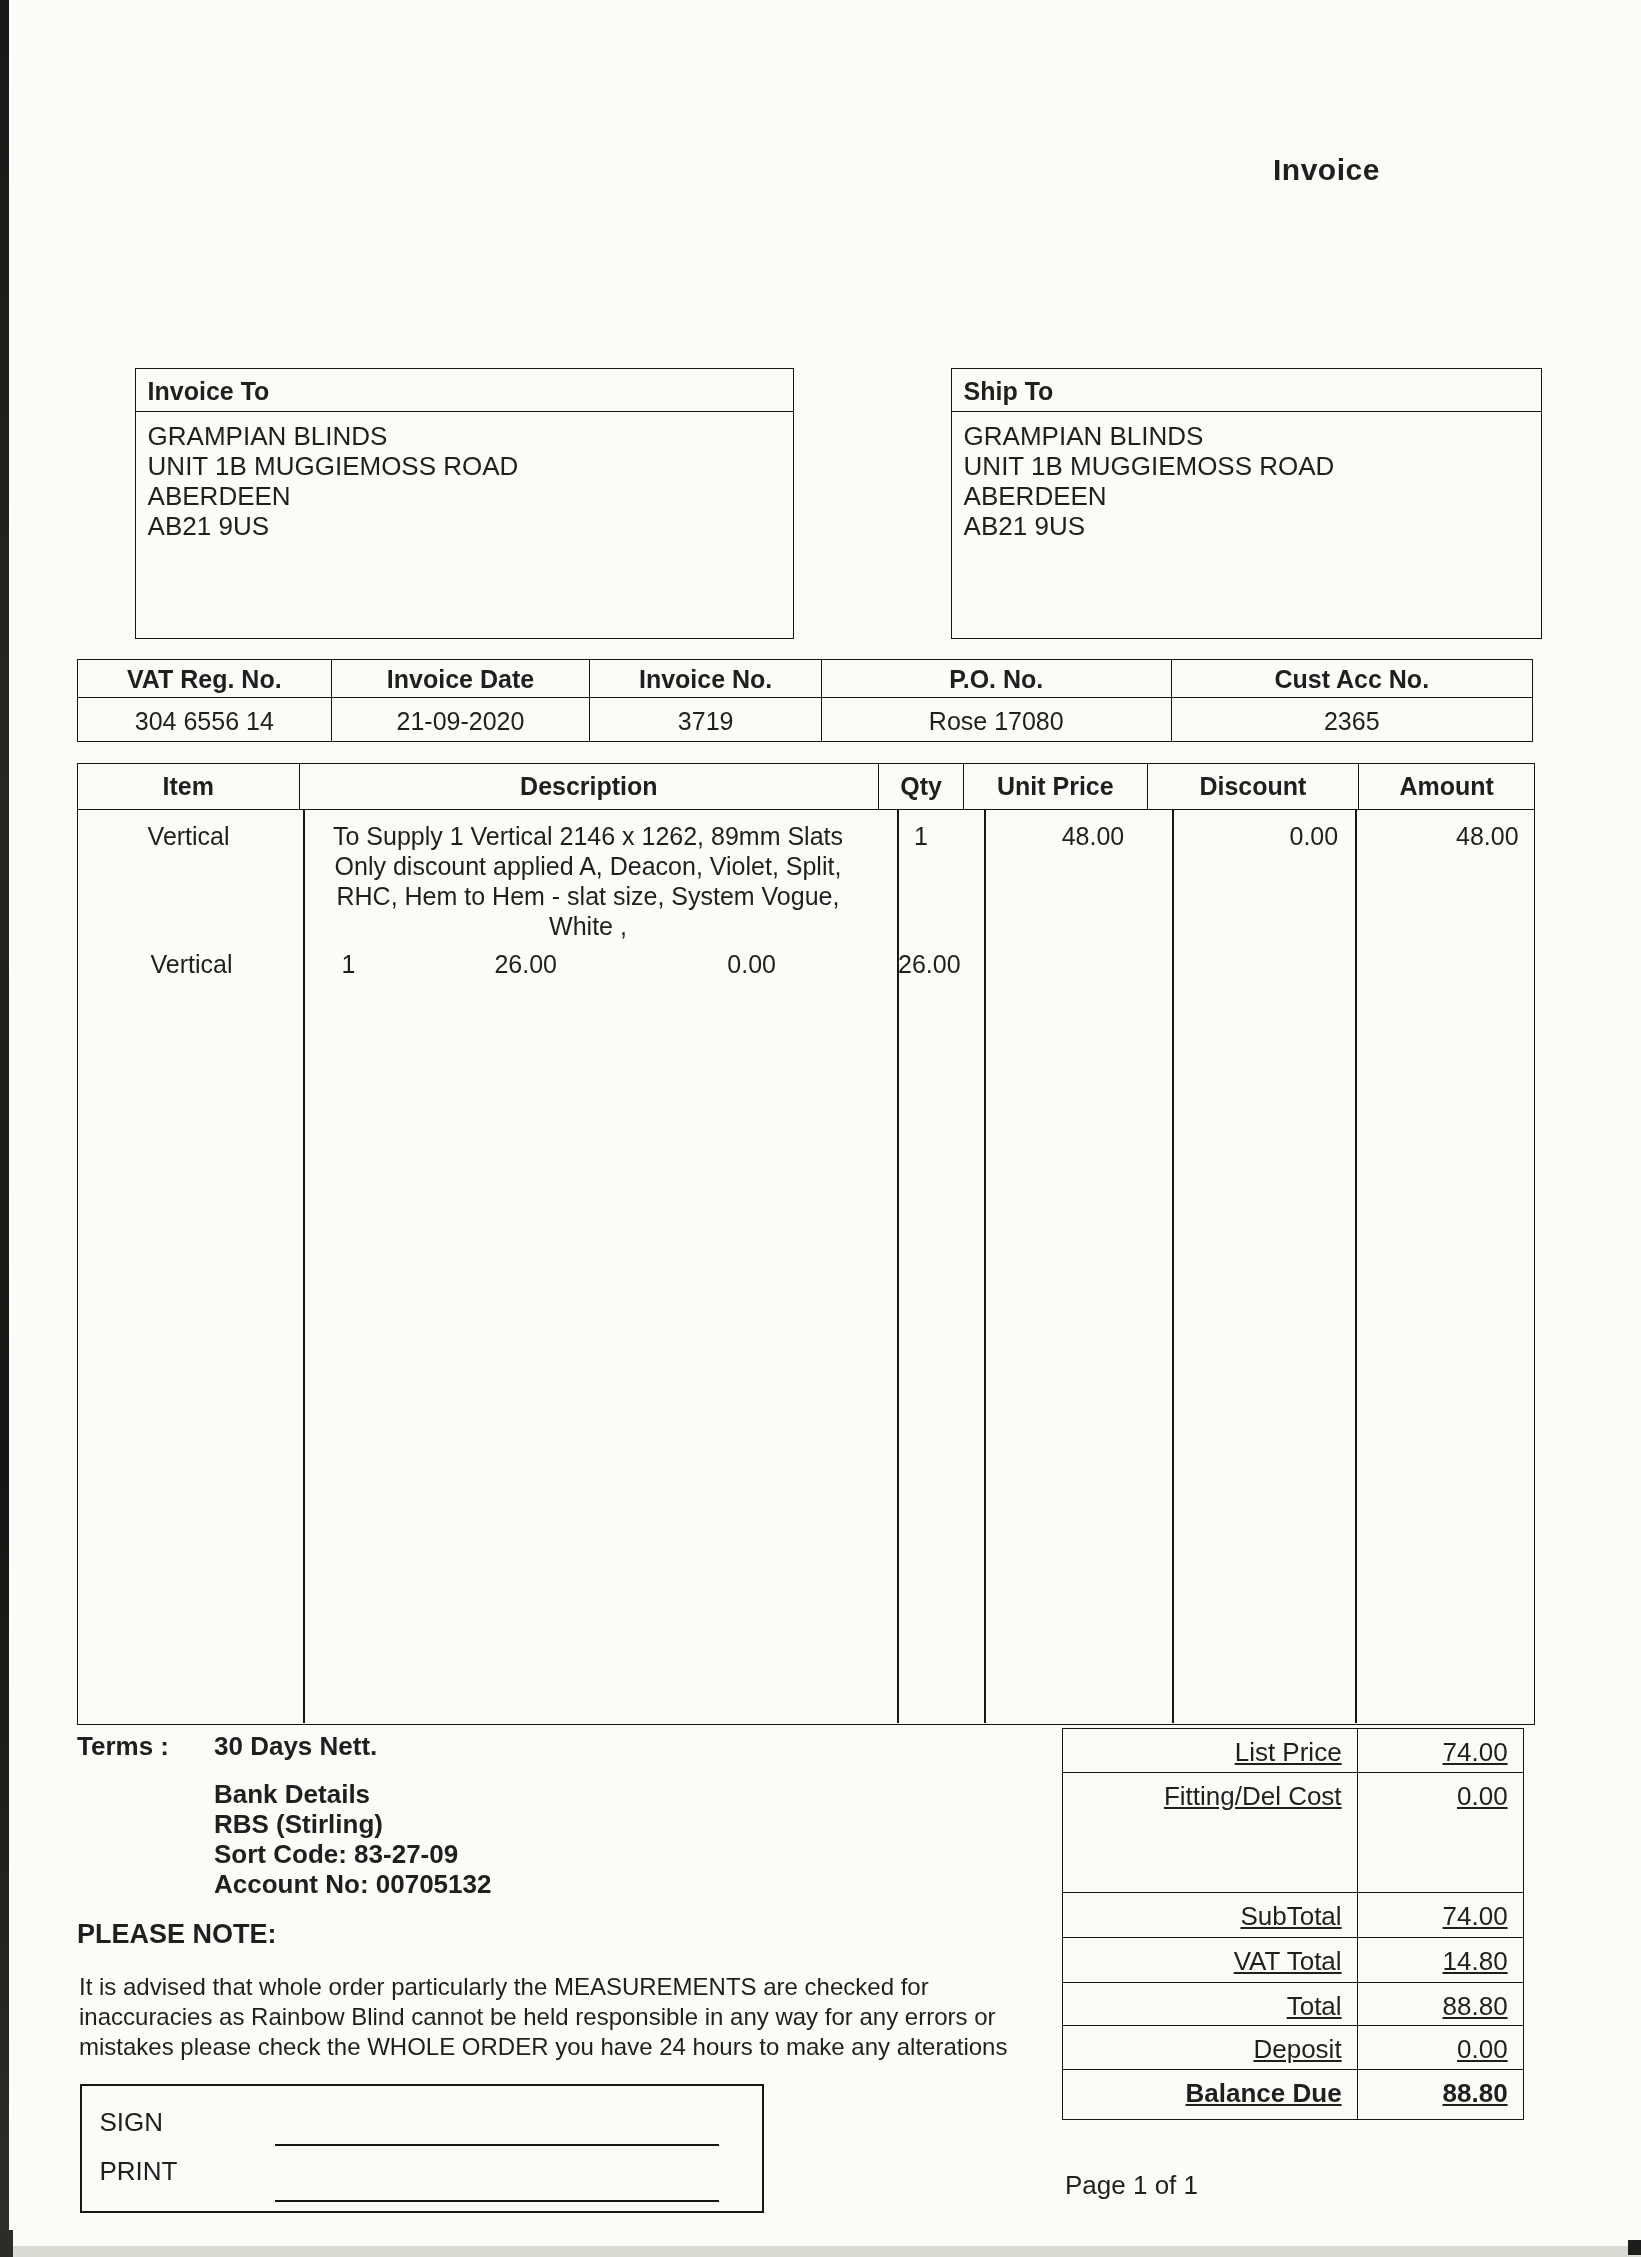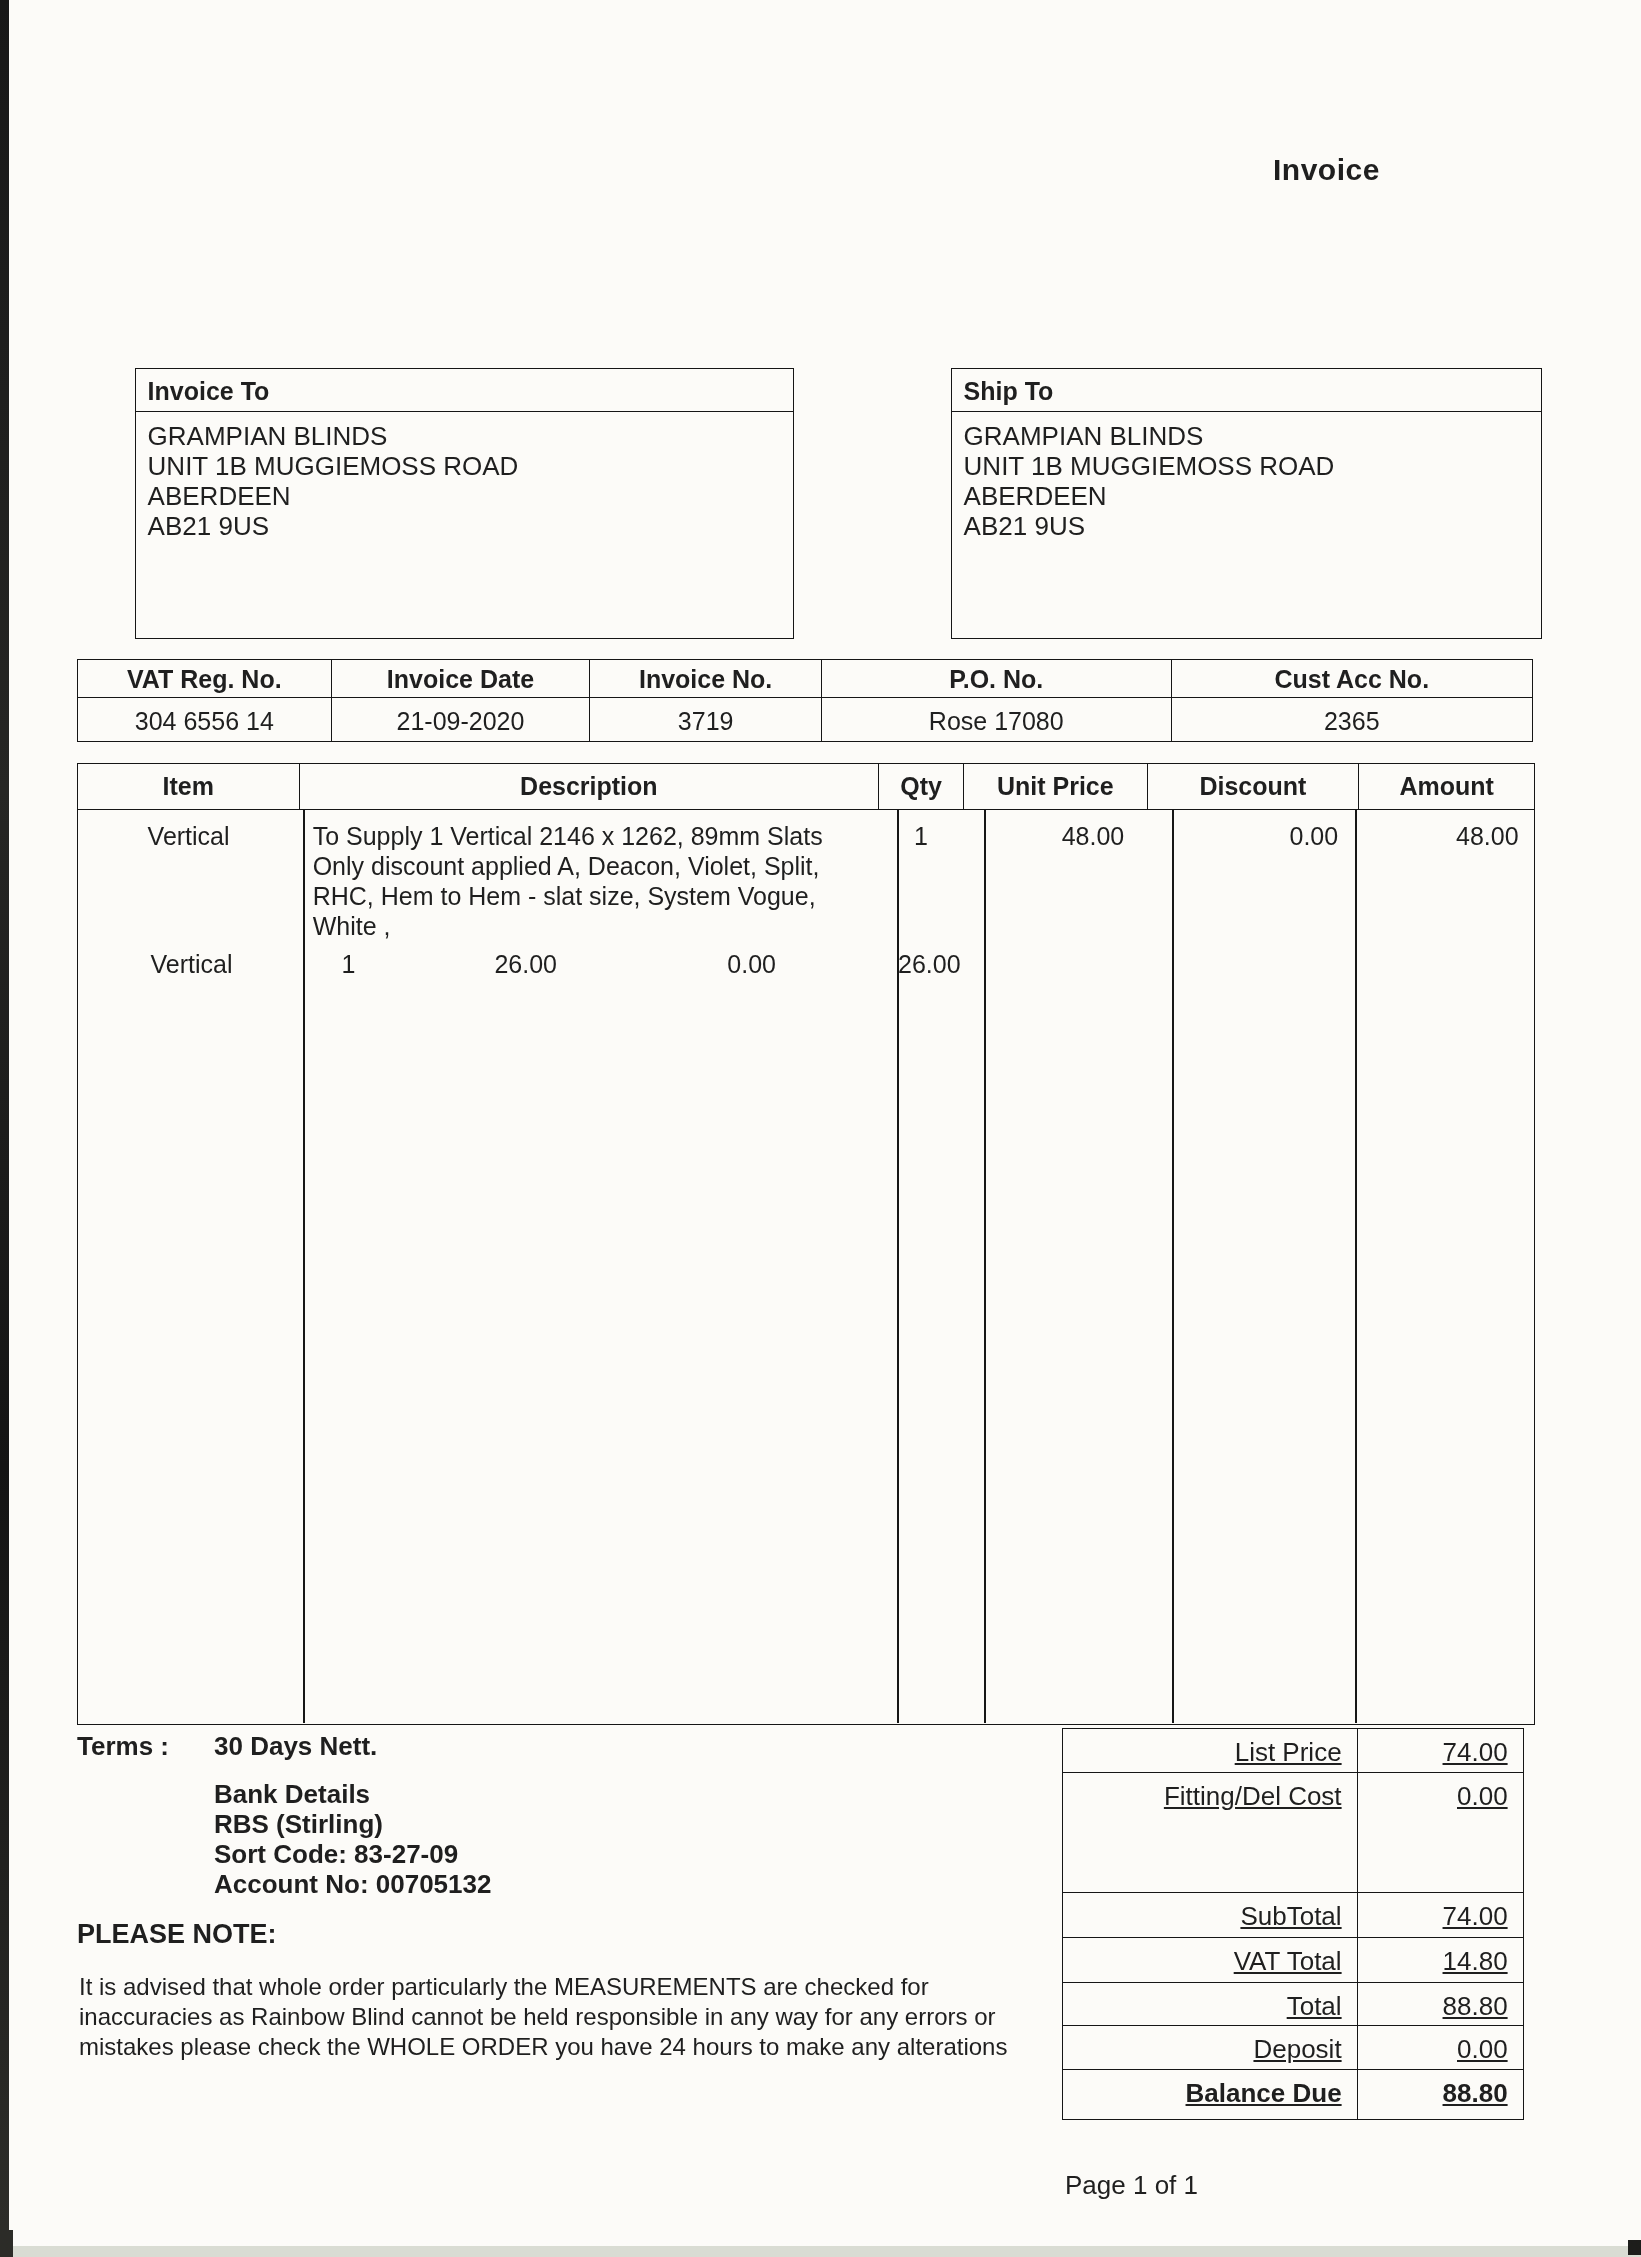--- a/index.html
+++ b/index.html
@@ -60,21 +60,21 @@
   .mc4 { width: 350px; } .mc5 { width: 361px; }
 
   
   .items-table { border: 1.9px solid #161616; }
   .items-header { display: flex; border-bottom: 1.9px solid #161616; height: 46px; }
   .items-header .hcell {
     font-size: 25px; font-weight: bold; text-align: center;
     padding-top: 7.7px; border-right: 1.9px solid #161616;
   }
   .items-header .hcell:last-child { border-right: none; }
-  .c-item { width: 227px; } .c-desc { width: 594px; } .c-qty { width: 87px; }
+  .c-item { width: 227px; } .c-desc { width: 594px; text-align: center; } .c-qty { width: 87px; }
   .c-price { width: 188px; } .c-disc { width: 217px; } .c-amt { width: 179px; }
 
   .items-body { position: relative; height: 913px; }
   .vline { position: absolute; top: 0; bottom: 0; width: 1.9px; background: #161616; }
   .v1 { left: 225px; } .v2 { left: 819px; } .v3 { left: 906px; }
   .v4 { left: 1094px; } .v5 { left: 1277px; }
 
   .item-row { position: absolute; left: 0; right: 0; display: flex; }
   .item-row .cell { font-size: 25px; line-height: 30px; }
   .cell.item-name { text-align: center; }
@@ -245,17 +245,23 @@
     <div class="totals-row tr-deposit">
       <div class="t-label">Deposit</div>
       <div class="t-value">0.00</div>
     </div>
     <div class="totals-row tr-balance">
       <div class="t-label">Balance Due</div>
       <div class="t-value">88.80</div>
     </div>
   </div>
 
+  <div class="abs sign-box" style="left:80px; top:2084px; width:684px; height:129px;">
+    <div class="sign-label" style="left:17.4px; top:21px;">SIGN</div>
+    <div class="sign-line" style="left:193px; top:58px; width:444px;"></div>
+    <div class="sign-label" style="left:17.4px; top:70px;">PRINT</div>
+    <div class="sign-line" style="left:193px; top:114px; width:444px;"></div>
+  </div>
 
   <div class="abs page-label" style="left:1065px; top:2170px;">Page  1 of  1</div>
 
 </div>
 
 
 </body></html>

